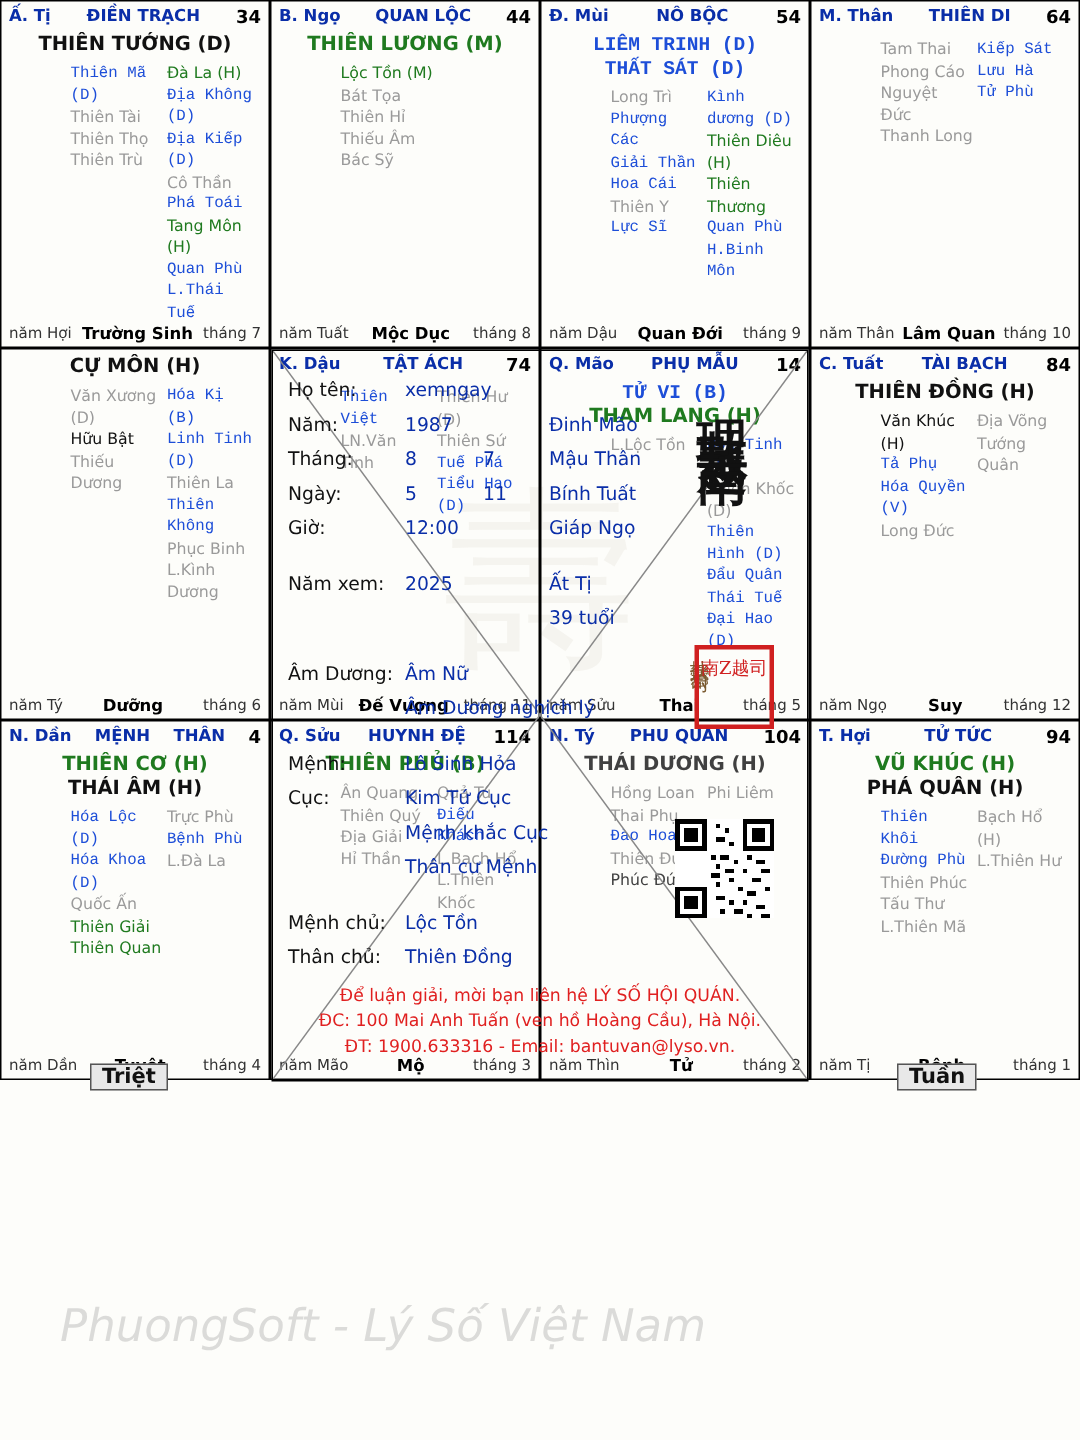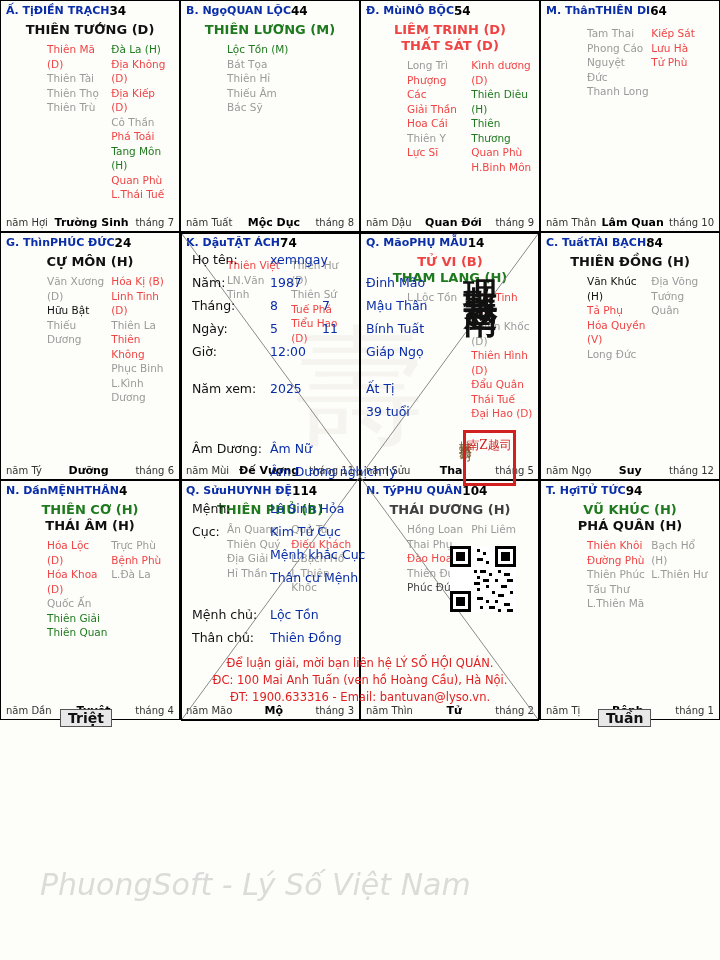--- a/index.html
+++ b/index.html
@@ -17,21 +17,21 @@
     grid-template-columns:180px 180px 180px 180px;
     grid-template-rows:232px 248px 240px 240px;
   }
   .cell {
     border:1px solid #000;
     position:relative;
     padding:0;
     background:transparent;
   }
   .hdr {
-    display:flex; align-items:flex-start;
+    display:flex; justify-content:space-between; align-items:flex-start;
     padding:3px 5px 0 5px;
     font-size:11px; font-weight:bold;
   }
   .hdr .chi { color:#0a2ea8; }
   .hdr .cung { color:#0a2ea8; }
   .hdr .num { color:#000; font-size:12px; }
   .stars-main {
     text-align:center;
     font-size:13px; font-weight:bold;
     line-height:16px;
@@ -39,21 +39,21 @@
   }
   .cols {
     display:flex;
     justify-content:space-between;
     padding:4px 6px 0 6px;
     font-size:10.5px;
     line-height:14.5px;
     margin-left:40px;
   }
   .col { width:49%; }
-  .c-red { color:#ef4444; }
+  .c-red { color:#1d4ed8;font-family:Liberation Mono, monospace; }
   .c-green { color:#1f7a1f; }
   .c-grey { color:#9a9a9a; }
   .c-black { color:#111; }
   .c-orange { color:#404040; }
   .footer {
     position:absolute; left:0; right:0; bottom:2px;
     display:flex; justify-content:space-between; align-items:center;
     padding:0 5px;
     font-size:10px; color:#333;
   }
@@ -287,26 +287,20 @@
           <div class="c-red">Tử Phù</div>
       </div>
     </div>
     <div class="footer">
       <span>năm Thân</span>
       <span class="mid">Lâm Quan</span>
       <span>tháng 10</span>
     </div>
     </div>
     <div class="cell">
-    <div class="hdr">
-      <span class="chi">G. Thìn</span>
-      <span class="cung">PHÚC ĐỨC</span>
-
-      <span class="num">24</span>
-    </div>
     <div class="stars-main">
       <div class="c-black">CỰ MÔN (H)</div>
     </div>
     <div class="cols">
       <div class="col">
         <div class="c-grey">Văn Xương (D)</div>
           <div class="c-black">Hữu Bật</div>
           <div class="c-grey">Thiếu Dương</div>
       </div>
       <div class="col">

